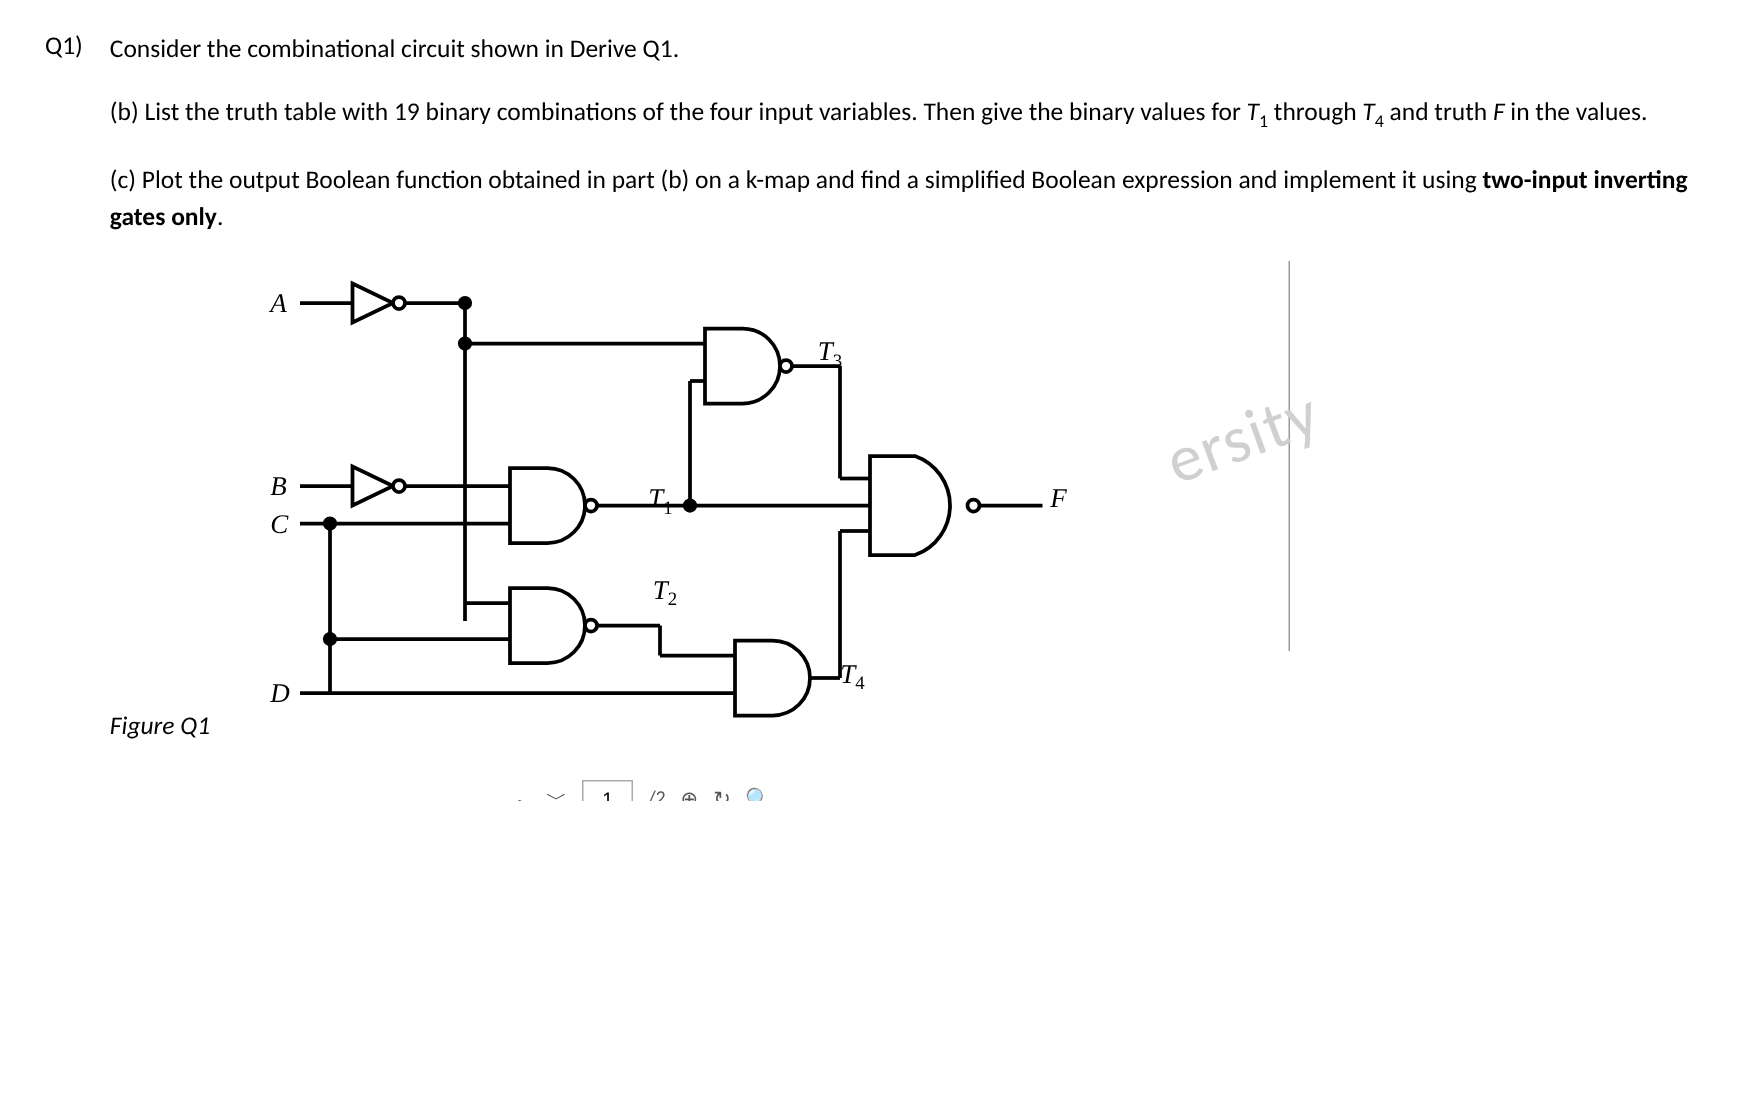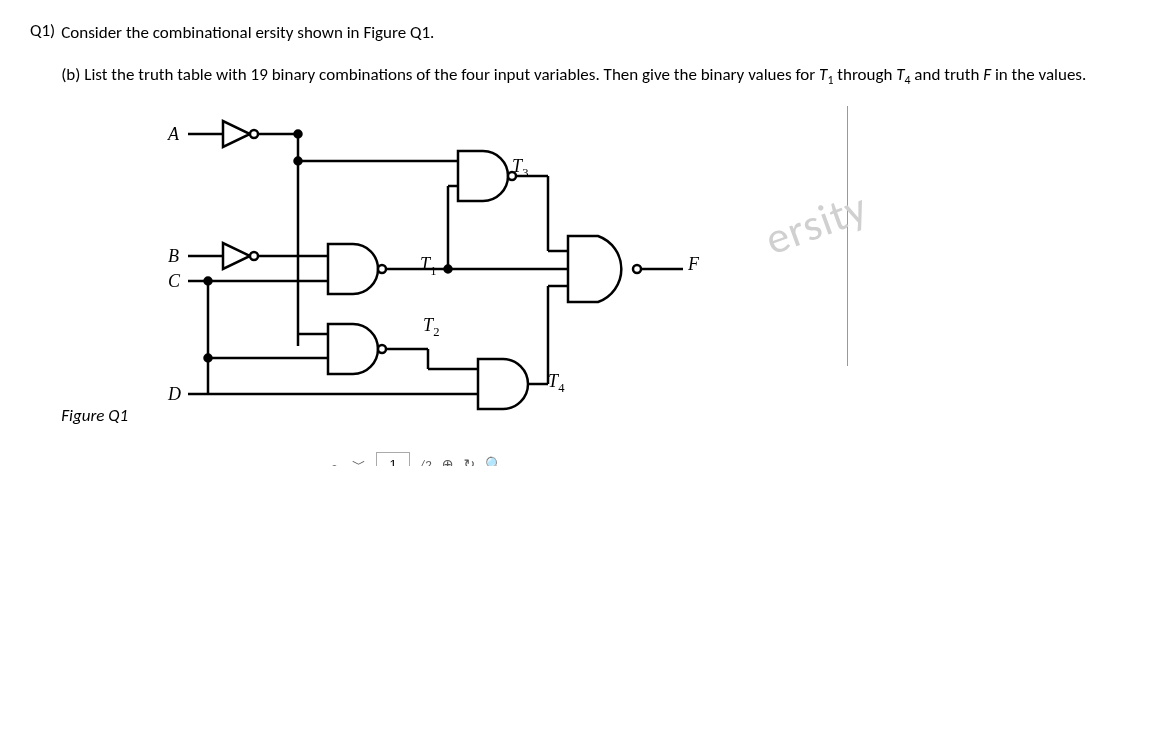--- a/index.html
+++ b/index.html
@@ -7,21 +7,21 @@
     padding: 20px 30px;
     font-family: Calibri, Arial, sans-serif;
     font-size: 17px;
     color: #000;
     background: #fff;
     width: 1164px;
     box-sizing: border-box;
   }
   .question-row {
     display: flex;
-    gap: 6px;
+    gap: 18px;
   }
   .q-label {
     font-weight: normal;
     white-space: nowrap;
   }
   .q-body {
     flex: 1;
   }
   .q-body p {
     margin: 0 0 16px 0;
@@ -97,40 +97,43 @@
     color: #555;
   }
   svg { display: block; }
 </style>
 </head>
 <body>
 
 <div class="question-row">
   <div class="q-label">Q1)</div>
   <div class="q-body">
-    <p>Consider the combinational ersity shown in Figure Q1.</p>
+    <p>Consider the combinational circuit shown in Derive Q1.</p>
     <p>
       <span>(b) List the truth table with 19 binary combinations of the four input variables. Then give the binary values for </span><span class="italic">T</span><span class="sub">1</span><span> through </span><span class="italic">T</span><span class="sub">4</span><span> and truth </span><span class="italic">F</span><span> in the values.</span>
+    </p>
+    <p>
+      <span>(c) Plot the output Boolean function obtained in part (b) on a k-map and find a simplified Boolean expression and implement it using </span><span class="bold">two-input inverting gates only</span><span>.</span>
     </p>
 
     <div class="figure-row">
       <div class="figure-caption">Figure Q1</div>
 
       <div class="circuit-wrap">
         <div class="sep-line"></div>
         <div class="watermark">ersity</div>
 
         <div class="label" style="left:0; top:18px;">A</div>
         <div class="label" style="left:0; top:140px;">B</div>
         <div class="label" style="left:0; top:165px;">C</div>
         <div class="label" style="left:0; top:278px;">D</div>
 
         <div class="label" style="left:252px; top:148px;"><span>T</span><span class="sub2">1</span></div>
         <div class="label" style="left:255px; top:209px;"><span>T</span><span class="sub2">2</span></div>
-        <div class="label" style="left:344px; top:50px;"><span>T</span><span class="sub2">3</span></div>
+        <div class="label" style="left:365px; top:50px;"><span>T</span><span class="sub2">3</span></div>
         <div class="label" style="left:380px; top:265px;text-align:right;"><span>T</span><span class="sub2">4</span></div>
         <div class="label" style="left:520px; top:148px;">F</div>
 
         <svg width="640" height="340">
           <g stroke="#000" stroke-width="2.5" fill="none">
 
             <line x1="20" y1="28" x2="55" y2="28"></line>
             <path d="M55 15 L55 41 L82 28 Z"></path>
             <circle cx="86" cy="28" r="4" fill="#fff"></circle>
             <line x1="90" y1="28" x2="130" y2="28"></line>

